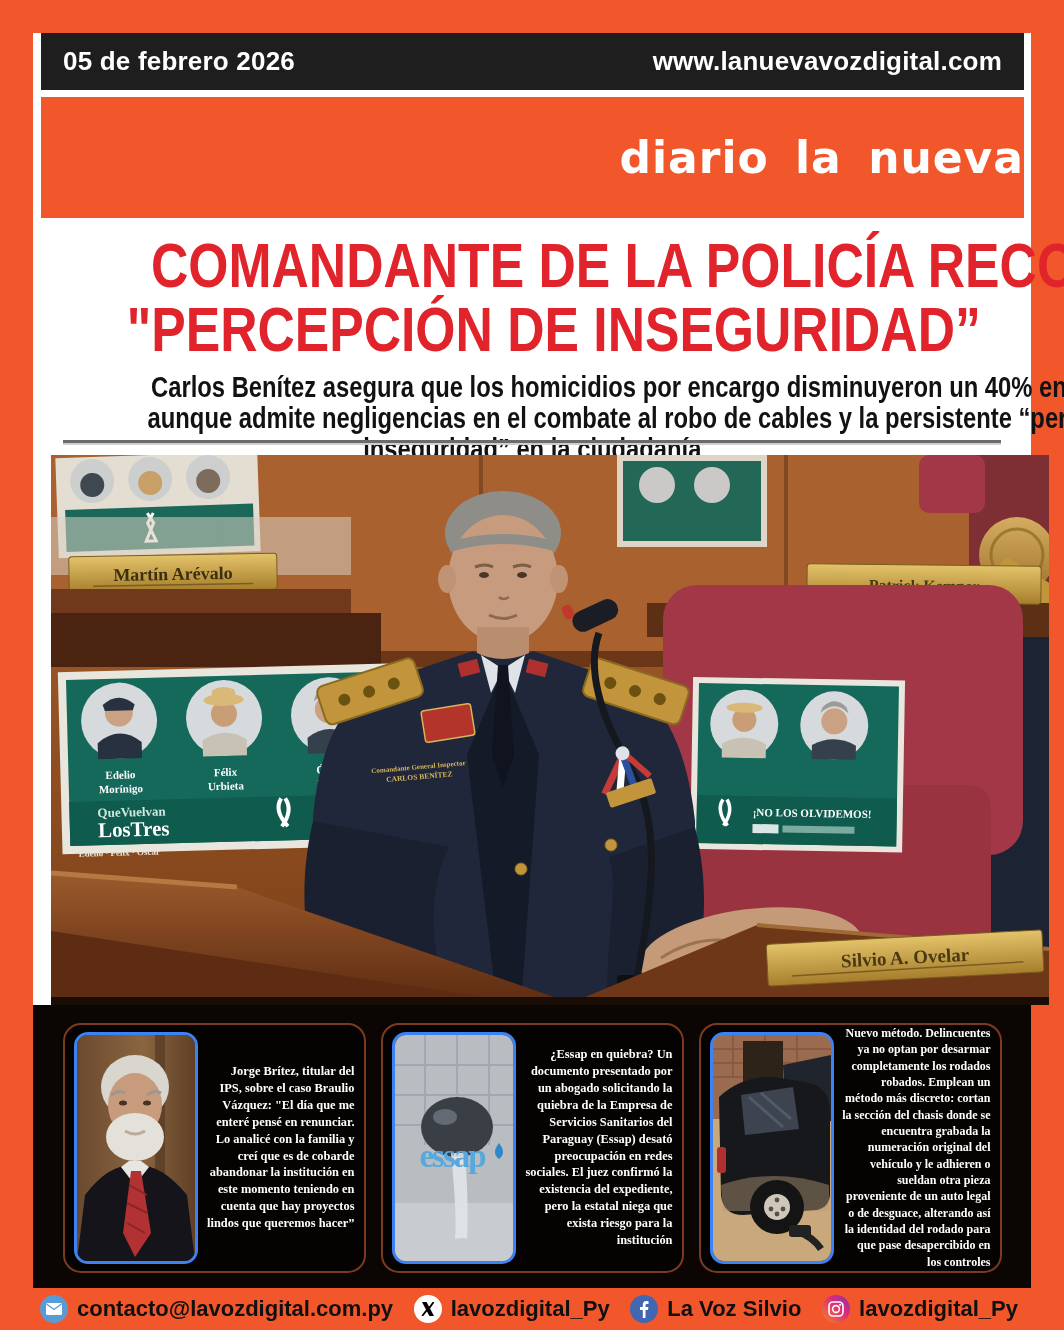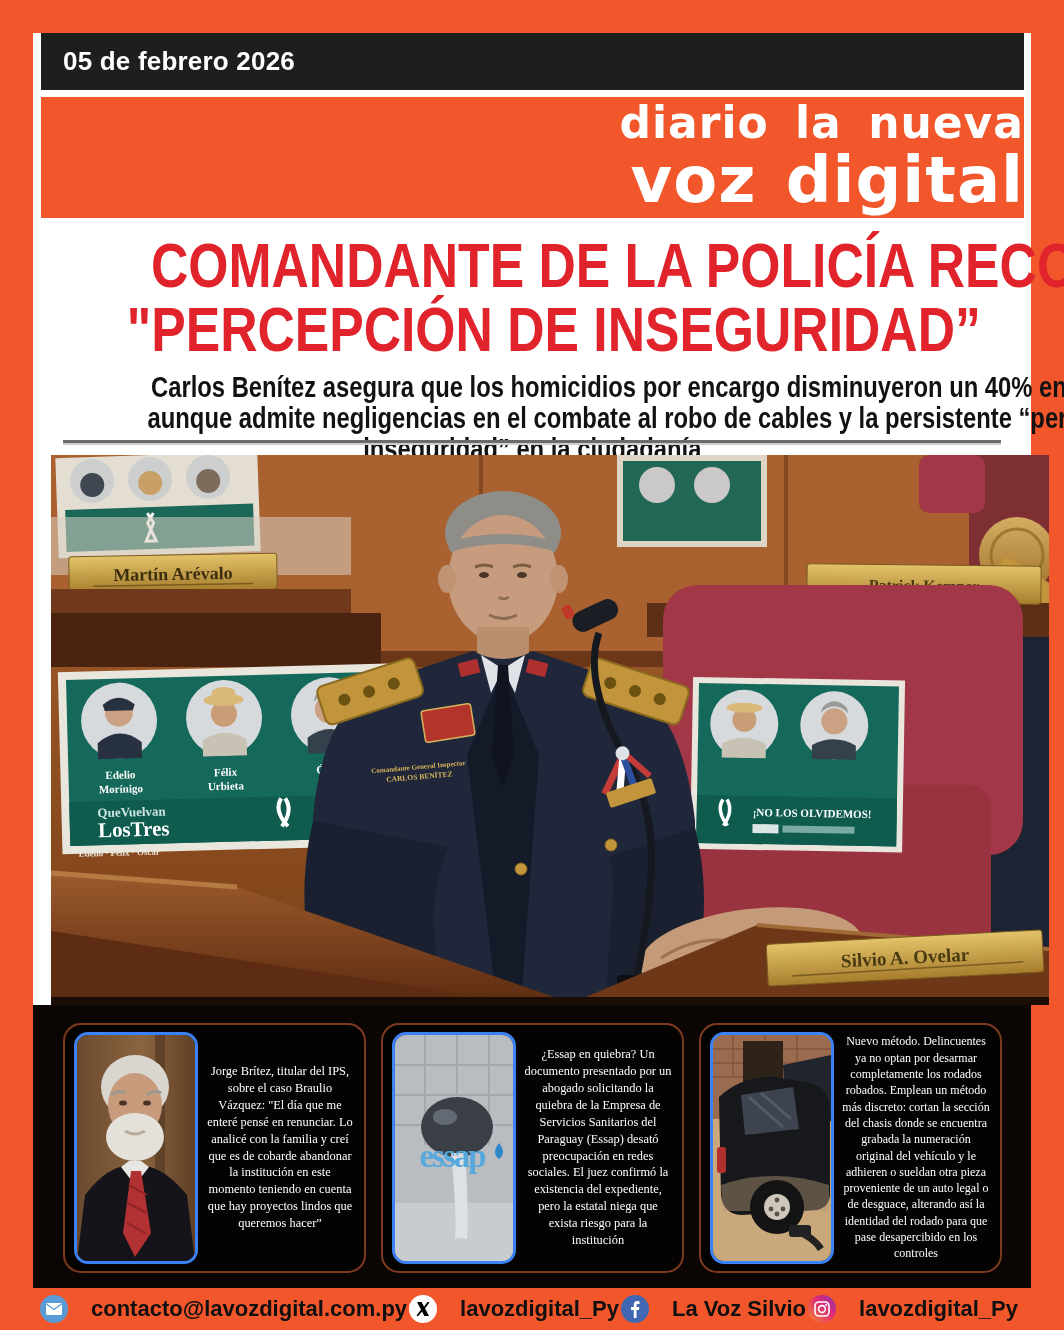--- a/index.html
+++ b/index.html
@@ -24,43 +24,43 @@
   .divider{position:absolute;left:30px;right:30px;bottom:10px;height:3px;background:#6b6b6b;border-bottom:2px solid #cfcfcf;}
   
   .photo{position:absolute;left:33px;top:455px;width:998px;height:550px;background:#7C4017;margin-left:18px;}
   
   .cardszone{position:absolute;left:33px;top:1005px;width:998px;height:285px;background:#0b0503;
              display:flex;align-items:center;justify-content:center;gap:15px;}
   .card{width:303px;height:250px;border:2px solid #7C3A1F;border-radius:18px;background:#050302;
         box-sizing:border-box;display:flex;align-items:center;padding:9px;gap:8px;}
   .card .thumb{flex:0 0 118px;height:226px;border:3px solid #3b82f6;border-radius:14px;overflow:hidden;background:#222;}
   .card .thumb svg{display:block;}
-  .card .ctext{flex:1;color:#fff;font-family:"Liberation Serif",serif;font-weight:400;
-               font-size:12.4px;line-height:1.36;text-align:center;}
+  .card .ctext{flex:1;color:#fff;font-family:"Liberation Serif",serif;font-weight:700;
+               font-size:12.4px;line-height:1.36;text-align:right;}
   
   .footer{position:absolute;left:0;top:1288px;width:1064px;height:42px;background:#F2562B;
           display:flex;align-items:center;justify-content:space-between;padding:0 46px 0 40px;box-sizing:border-box;}
-  .fitem{display:flex;align-items:center;gap:23px;}
+  .fitem{display:flex;align-items:center;gap:9px;}
   .fitem .lbl{font-weight:700;font-size:22px;color:#101010;}
   .icirc{width:28px;height:28px;border-radius:50%;display:flex;align-items:center;justify-content:center;}
   svg text{font-family:"Liberation Serif",serif;}
 </style>
 </head>
 <body>
 
 <div class="page">
   <div class="white-bg"></div>
 
   <div class="topbar">
     <span>05 de febrero 2026</span>
+    <span>www.lanuevavozdigital.com</span>
   </div>
 
   <div class="masthead">
     <div class="l1">diario la nueva</div>
-    <div class="l2">voz digital</div>
   </div>
 
   <div class="headzone">
     <div class="headline">
       <div><span class="cond">COMANDANTE DE LA POLICÍA RECONOCE</span></div>
       <div><span class="cond">"PERCEPCIÓN DE INSEGURIDAD”</span></div>
     </div>
     <div class="subhead">
       <div><span class="cond">Carlos Benítez asegura que los homicidios por encargo disminuyeron un 40% en el último año,</span></div>
       <div><span class="cond">aunque admite negligencias en el combate al robo de cables y la persistente “percepción de</span></div>

